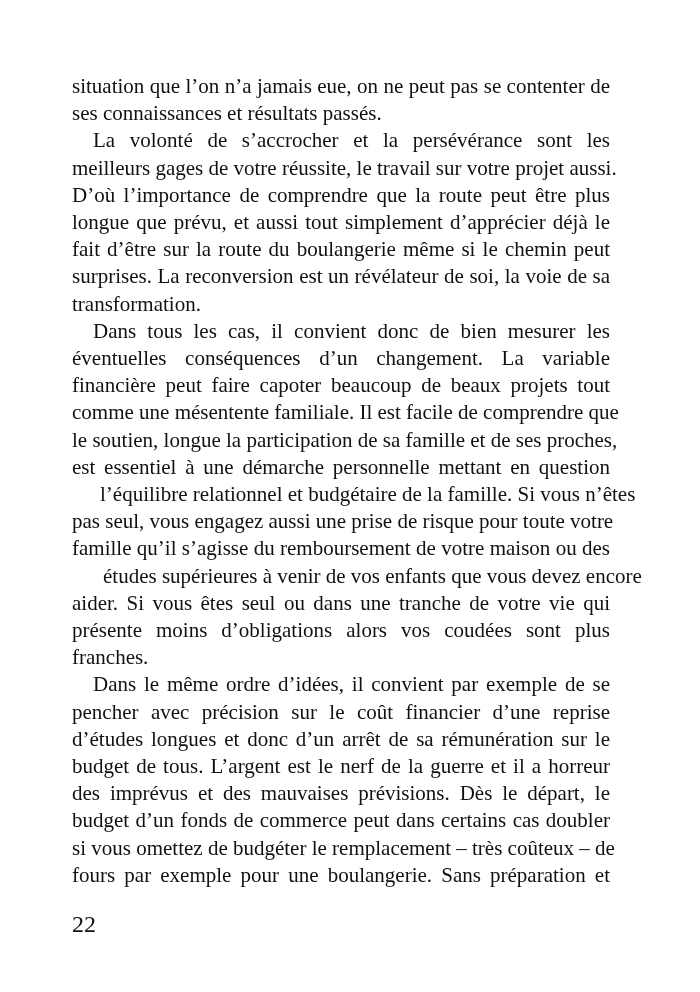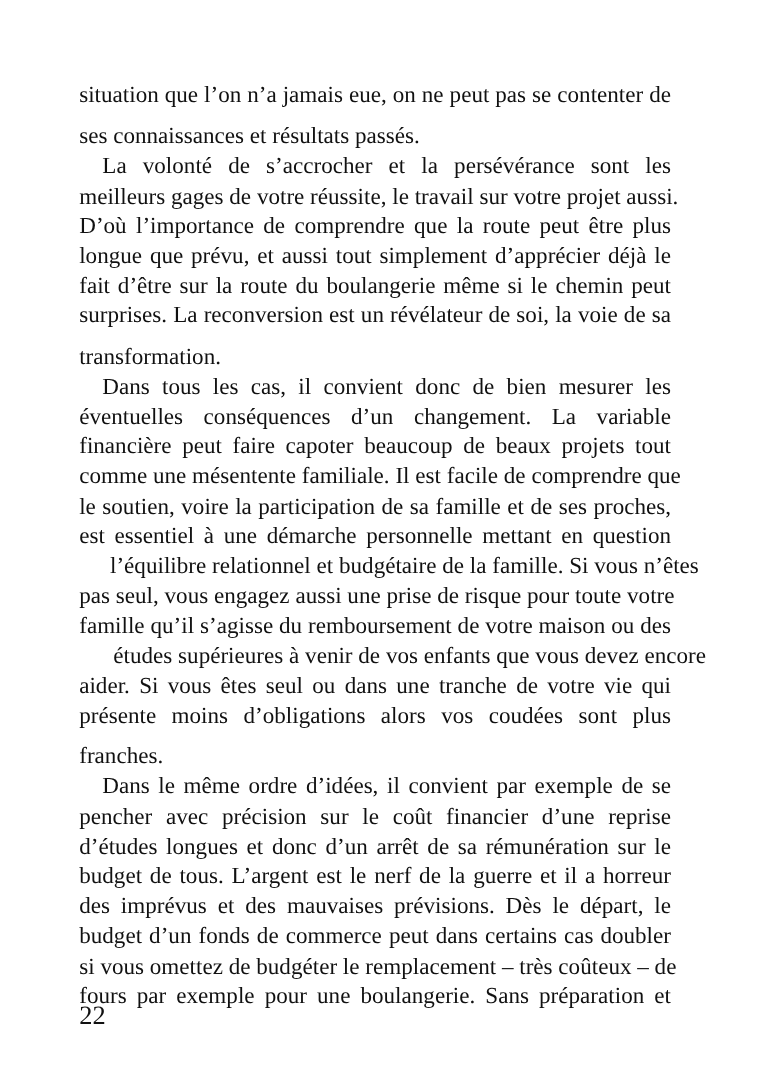--- a/index.html
+++ b/index.html
@@ -34,21 +34,20 @@
     }
     .line {
       display: block;
       text-align: justify;
       text-align-last: justify;
       white-space: nowrap;
       overflow: visible;
     }
     .line.last {
       text-align-last: left;
-      margin-top: 10px;
     }
     .page-number {
       position: absolute;
       left: 72px;
       top: 911px;
       font-family: "Liberation Serif", "DejaVu Serif", serif;
       font-size: 24px;
       line-height: 27px;
       color: #111111;
     }
@@ -70,21 +69,21 @@
     <span class="line" style="text-indent:0;">fait d’être sur la route du boulangerie même si le chemin peut</span>
     <span class="line" style="text-indent:0;">surprises. La reconversion est un révélateur de soi, la voie de sa</span>
     <span class="line last" style="text-indent:0;">transformation.</span>
   </div>
 
   <div class="para indent">
     <span class="line" style="text-indent:21px;">Dans tous les cas, il convient donc de bien mesurer les</span>
     <span class="line" style="text-indent:0;">éventuelles conséquences d’un changement. La variable</span>
     <span class="line" style="text-indent:0;">financière peut faire capoter beaucoup de beaux projets tout</span>
     <span class="line" style="text-indent:0;">comme une mésentente familiale. Il est facile de comprendre que</span>
-    <span class="line" style="text-indent:0;">le soutien, voire la participation de sa famille et de ses proches,</span>
+    <span class="line" style="text-indent:0;">le soutien, longue la participation de sa famille et de ses proches,</span>
     <span class="line" style="text-indent:0;">est essentiel à une démarche personnelle mettant en question</span>
     <span class="line" style="text-indent:0;margin-left:28px;">l’équilibre relationnel et budgétaire de la famille. Si vous n’êtes</span>
     <span class="line" style="text-indent:0;">pas seul, vous engagez aussi une prise de risque pour toute votre</span>
     <span class="line" style="text-indent:0;">famille qu’il s’agisse du remboursement de votre maison ou des</span>
     <span class="line" style="text-indent:0;margin-left:31px;">études supérieures à venir de vos enfants que vous devez encore</span>
     <span class="line" style="text-indent:0;">aider. Si vous êtes seul ou dans une tranche de votre vie qui</span>
     <span class="line" style="text-indent:0;">présente moins d’obligations alors vos coudées sont plus</span>
     <span class="line last" style="text-indent:0;">franches.</span>
   </div>
 

